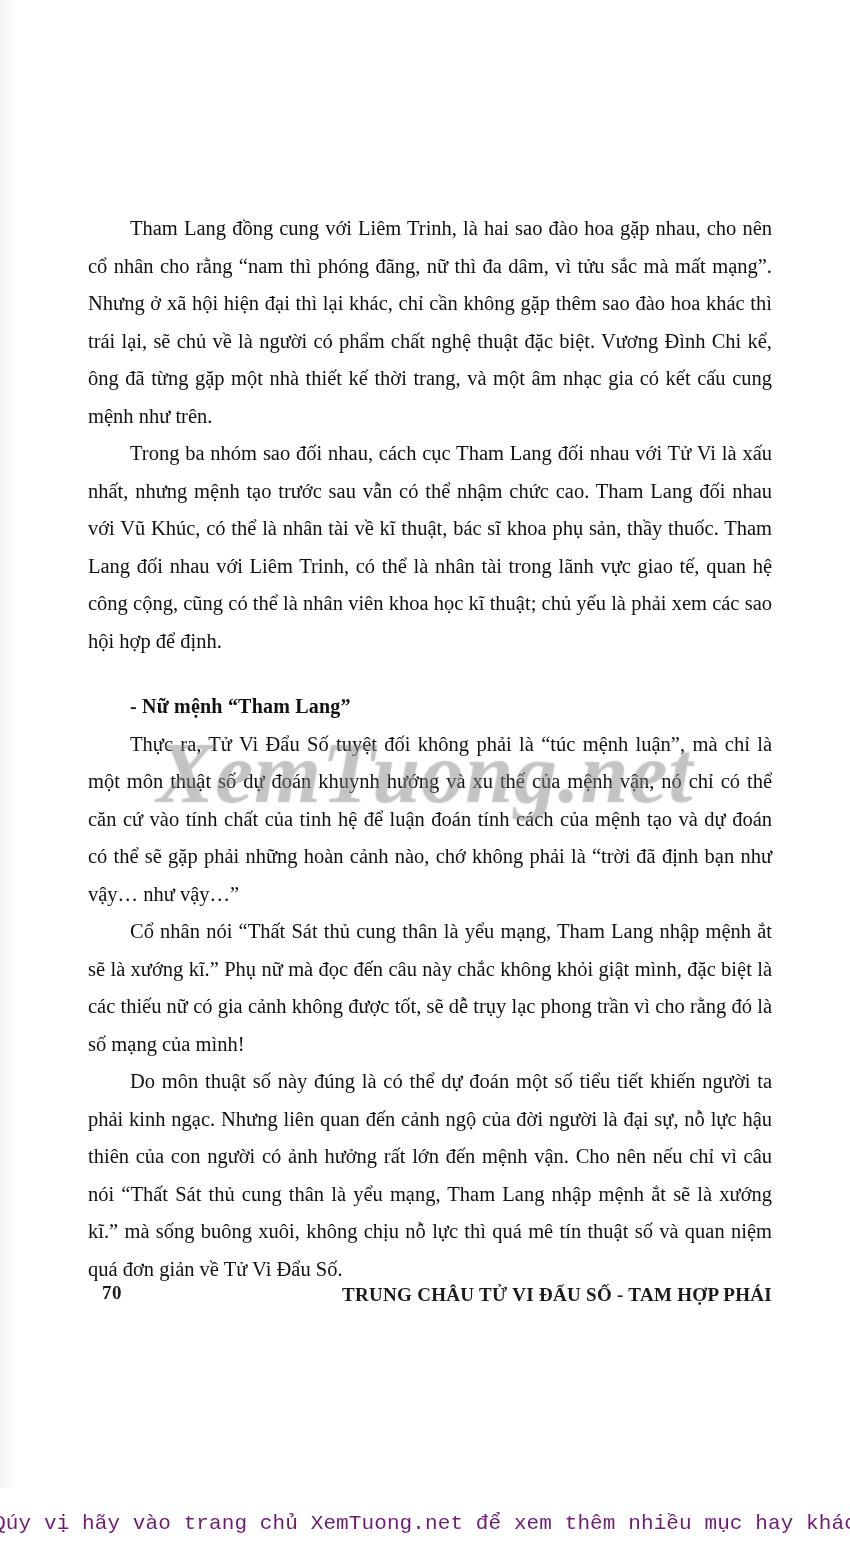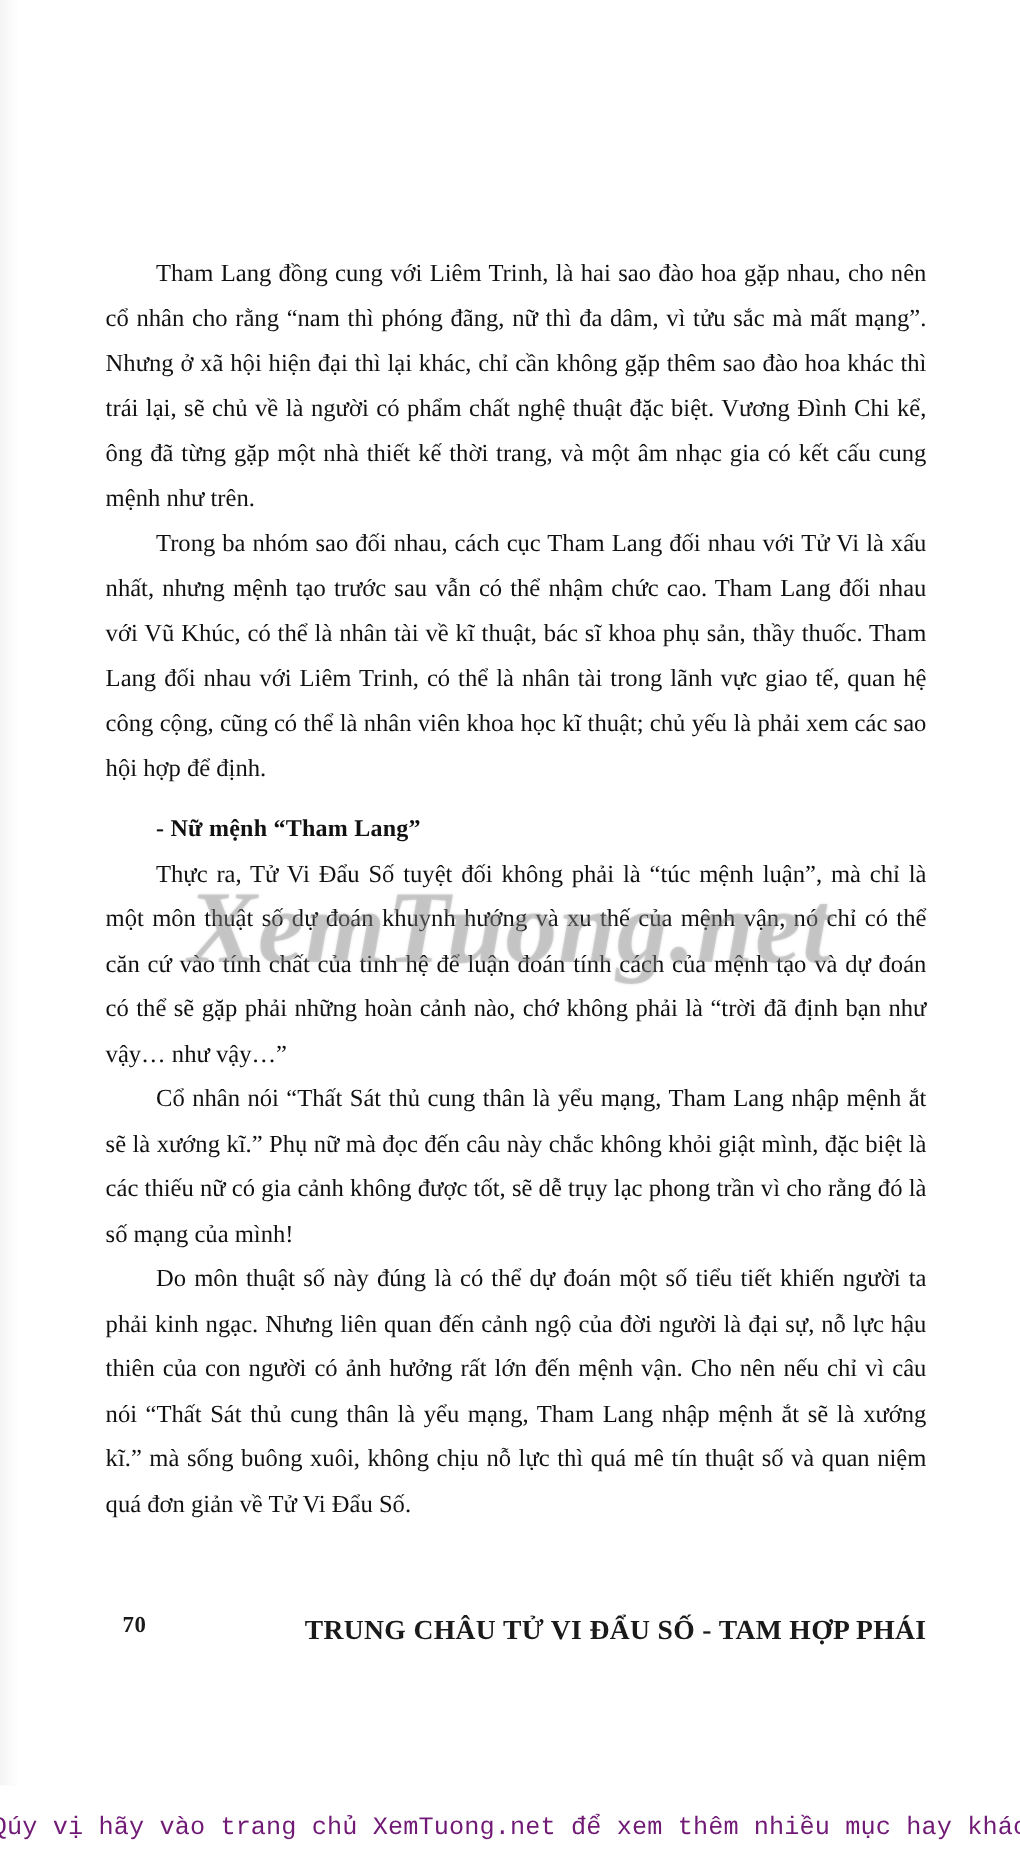--- a/index.html
+++ b/index.html
@@ -69,48 +69,48 @@
   p.para {
     margin: 0;
     text-indent: 42px;
     text-align: justify;
   }
   p.para.noindent {
     text-indent: 0;
   }
 
   .section-head {
-    margin: 13px 0 0 0;
+    margin: 28px 0 0 0;
     text-indent: 42px;
     font-weight: 700;
     font-size: 20px;
     letter-spacing: 0.2px;
   }
 
   .footer {
     position: absolute;
     left: 88px;
-    top: 1344px;
+    top: 1282px;
     width: 684px;
     height: 30px;
     z-index: 3;
   }
   .page-number {
     position: absolute;
     left: 14px;
     top: 0;
     font-size: 19px;
     font-weight: 700;
     letter-spacing: 0.5px;
   }
   .footer-title {
     position: absolute;
     right: 0;
     top: 2px;
-    font-size: 23px;
+    font-size: 19px;
     font-weight: 700;
     letter-spacing: 0.3px;
     white-space: nowrap;
   }
 
   .bottom-banner {
     position: absolute;
     left: 0;
     bottom: 0;
     width: 850px;

